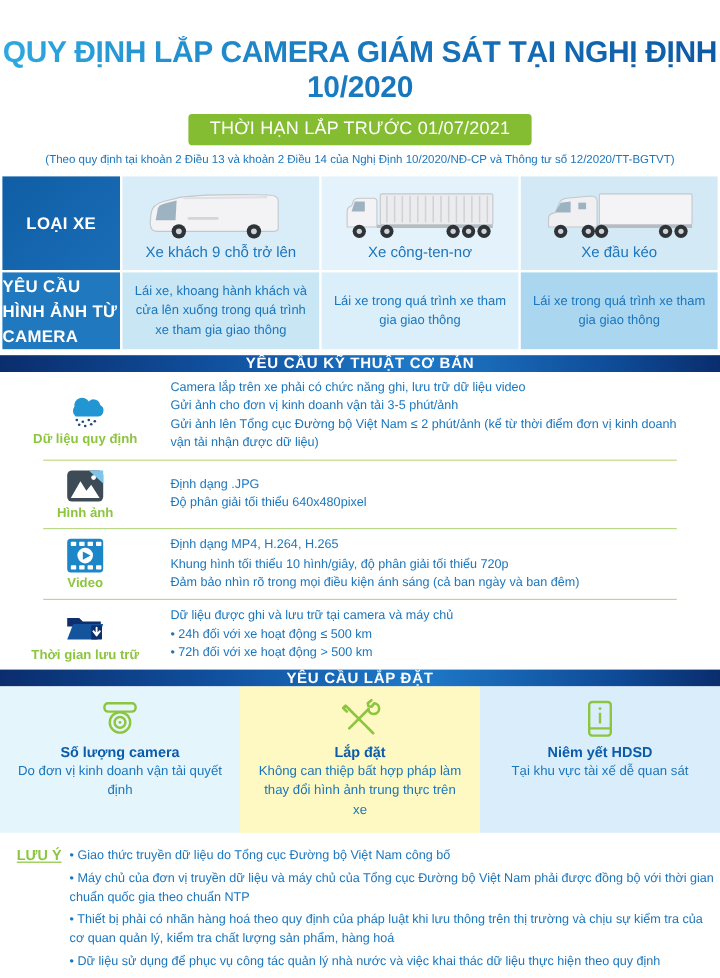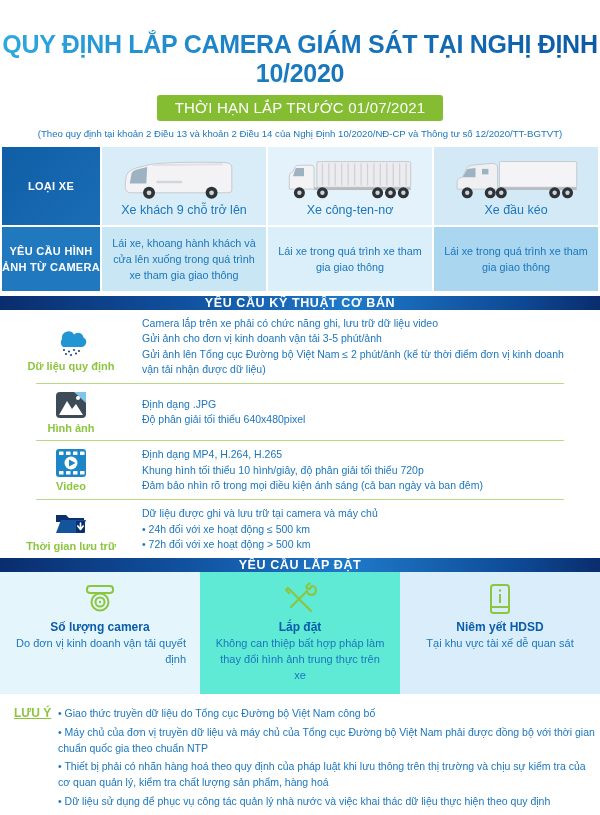--- a/index.html
+++ b/index.html
@@ -17,22 +17,22 @@
     display:inline-block;
   }
   .hdr-badge {
     display:inline-block; margin-top:7px; background:#84bd32; color:#ffffff;
     font-size:15px; font-weight:normal; padding:4px 18px 5px; border-radius:3px; letter-spacing:0.2px;
   }
   .hdr-sub { margin-top:7px; font-size:9.6px; color:#1b76bd; }
 
   
   .vtable { margin:8px 2px 0; display:grid; grid-template-columns:98px 164px 164px 164px; grid-template-rows:78px 64px; gap:2px; }
-  .vt-head { display:flex; align-items:center; justify-content:center; text-align:center;
-    color:#fff; font-weight:bold; font-size:11px; line-height:1.5; letter-spacing:0.3px; }
+  .vt-head { display:flex; align-items:center; justify-content:center; text-align:left;
+    color:#fff; font-weight:bold; font-size:14px; line-height:1.5; letter-spacing:0.3px; }
   .vt-head.r1 { background:linear-gradient(135deg,#0f5ea6,#1a6db5); }
   .vt-head.r2 { background:#2079be; }
   .vt-cell { display:flex; flex-direction:column; align-items:center; justify-content:center; text-align:center; }
   .r1c1{background:#d9edf8;} .r1c2{background:#e4f3fb;} .r1c3{background:#d3eaf6;}
   .r2c1{background:#c9e6f5;} .r2c2{background:#daeff9;} .r2c3{background:#aad6ef;}
   .vt-caption { font-size:12.5px; color:#1b76bd; margin-top:1px; }
   .vt-req { font-size:10.8px; color:#1b76bd; line-height:1.5; padding:0 10px; }
   .truck { display:block; }
 
   
@@ -45,21 +45,21 @@
   .tech-row { display:flex; align-items:center; padding:6px 0; }
   .tech-ic { width:142px; flex:0 0 142px; display:flex; flex-direction:column; align-items:center; }
   .tech-label { margin-top:2px; font-size:11px; font-weight:bold; color:#8cc63e; }
   .tech-txt { flex:1; padding-right:30px; font-size:10.5px; color:#1b76bd; line-height:1.46; }
   .tech-txt .bullet::before { content:"• "; }
   .hrline { border-top:1px solid #bcd987; margin:0 36px; }
 
   
   .install { display:grid; grid-template-columns:200px 200px 200px; }
   .ins-col { padding:10px 14px 10px; text-align:center; display:flex; flex-direction:column; align-items:center; }
-  .ins1{background:#e5f5fc;text-align:right;} .ins2{background:#5eead4;} .ins3{background:#d9eefa;}
+  .ins1{background:#e5f5fc;} .ins2{background:#fef9c3;} .ins3{background:#d9eefa;}
   .ins-title { margin-top:4px; font-size:12px; font-weight:bold; color:#0b5cab; }
   .ins-desc { margin-top:2px; font-size:11px; color:#1b76bd; line-height:1.45; }
 
   
   .notes { position:relative; flex:1; padding:12px 0 6px 58px; }
   .luuy { position:absolute; left:14px; top:12px; font-size:12px; font-weight:bold; color:#8cc63e; text-decoration:underline; }
   .notes li { list-style:none; font-size:10.5px; color:#1b76bd; line-height:1.5; margin-bottom:3px; }
   .notes li::before { content:"• "; }
 
   

